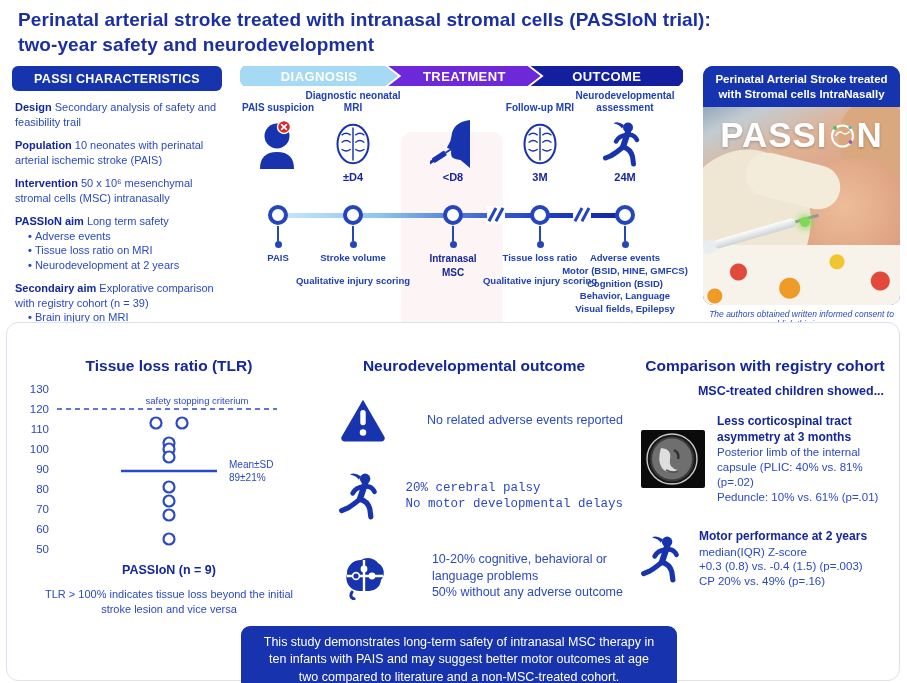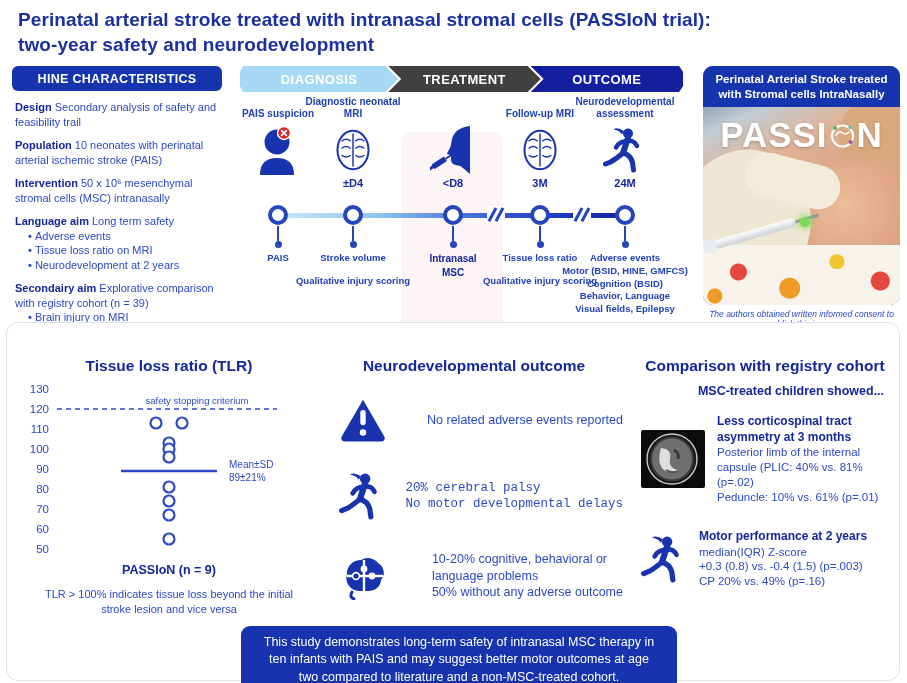--- a/index.html
+++ b/index.html
@@ -16,26 +16,26 @@
     display:flex; align-items:center; justify-content:center;
     color:#fff; font-weight:bold; font-size:12.5px; letter-spacing:.3px; }
   .study-body { padding:9px 2px 0 7px; font-size:11px; color:#2b49c5; line-height:1.32; }
   .study-item { margin-bottom:9px; }
   .sb { font-weight:bold; color:#14279c; margin-right:3px; }
   .bullets { margin-left:13px; }
   .bullets div::before { content:"• "; font-weight:bold; }
 
   
   .timeline { position:absolute; left:233px; top:66px; width:450px; height:255px; }
-  .phase-row { display:flex; height:26px; position:relative; z-index:2;padding-left:7px; }
+  .phase-row { display:flex; height:20px; position:relative; z-index:2;padding-left:7px; }
   .arrow { display:flex; align-items:center; justify-content:center;
     color:#fff; font-weight:bold; font-size:13px; letter-spacing:.4px; }
   .ar1 { width:163px; background:#a6d9f4;
     clip-path:polygon(3px 0,calc(100% - 13px) 0,100% 50%,calc(100% - 13px) 100%,3px 100%,0 78%,0 22%); }
-  .ar2 { width:157px; margin-left:-10px; background:#404040;
+  .ar2 { width:157px; margin-left:-10px; background:#6d28d9;
     clip-path:polygon(0 0,calc(100% - 13px) 0,100% 50%,calc(100% - 13px) 100%,0 100%,13px 50%); }
   .ar3 { width:157px; margin-left:-10px; background:#141fa0;
     clip-path:polygon(0 0,calc(100% - 4px) 0,100% 22%,100% 78%,calc(100% - 4px) 100%,0 100%,13px 50%); }
 
   .treat-highlight { position:absolute; left:168px; top:66px; width:102px; height:200px;
     background:#fdf4f6; border-radius:10px; z-index:0; }
 
   .tl-node { position:absolute; width:104px; text-align:center; z-index:1; }
   .tl-top { font-size:10px; font-weight:bold; color:#2040b8; line-height:1.2; height:28px;
     display:flex; align-items:flex-end; justify-content:center; }
@@ -128,33 +128,33 @@
 <body>
 
 <div id="root">
 
   <div class="main-title">
     <div>Perinatal arterial stroke treated with intranasal stromal cells (PASSIoN trial):</div>
     <div>two-year safety and neurodevelopment</div>
   </div>
 
   <div class="study">
-    <div class="study-header">HINE CHARACTERISTICS</div>
+    <div class="study-header">PASSI CHARACTERISTICS</div>
     <div class="study-body">
       <div class="study-item">
         <span class="sb">Design</span><span>Secondary analysis of safety and feasibility trail</span>
       </div>
       <div class="study-item">
         <span class="sb">Population</span><span>10 neonates with perinatal arterial ischemic stroke (PAIS)</span>
       </div>
       <div class="study-item">
         <span class="sb">Intervention</span><span>50 x 10⁶ mesenchymal stromal cells (MSC) intranasally</span>
       </div>
       <div class="study-item">
-        <span class="sb">Language aim</span><span>Long term safety</span>
+        <span class="sb">PASSIoN aim</span><span>Long term safety</span>
         <div class="bullets">
 
         <div>Adverse events</div>
             <div>Tissue loss ratio on MRI</div>
             <div>Neurodevelopment at 2 years</div>
           </div>
       </div>
       <div class="study-item">
         <span class="sb">Secondairy aim</span><span>Explorative comparison with registry cohort (n = 39)</span>
         <div class="bullets">

